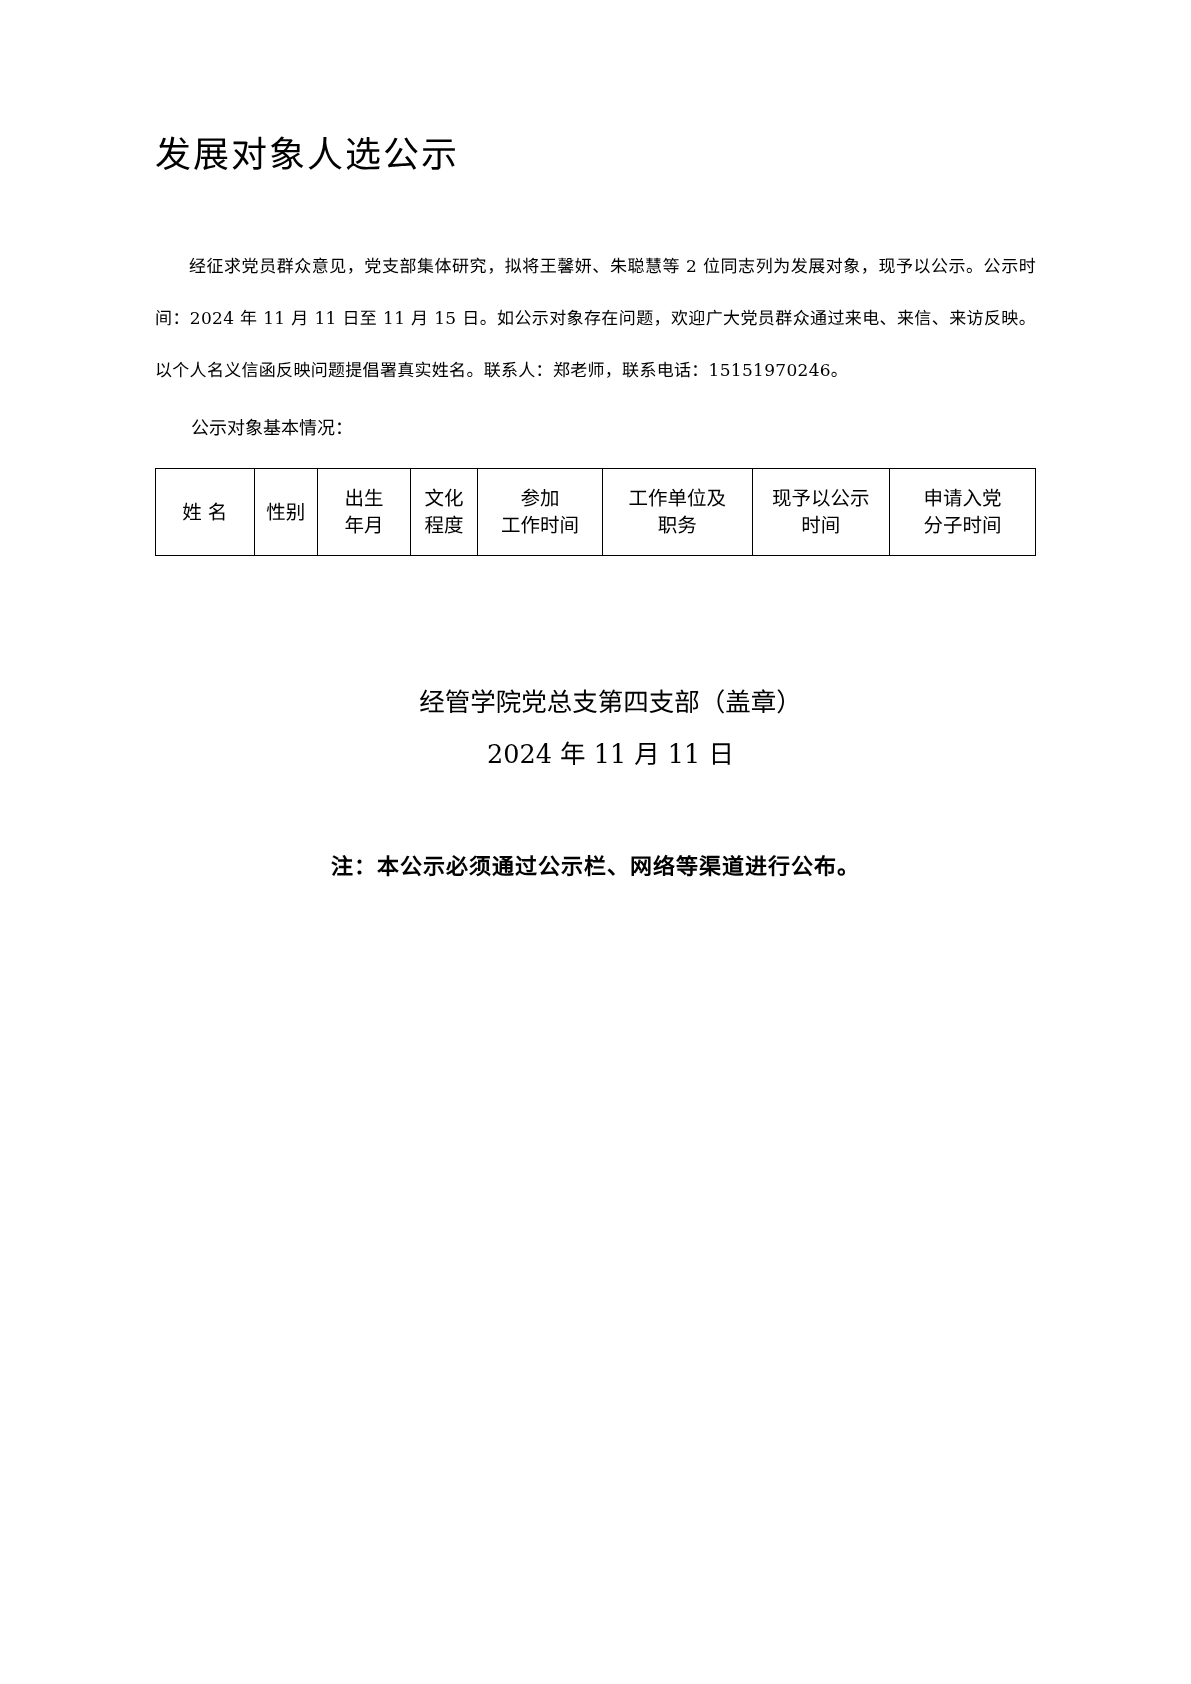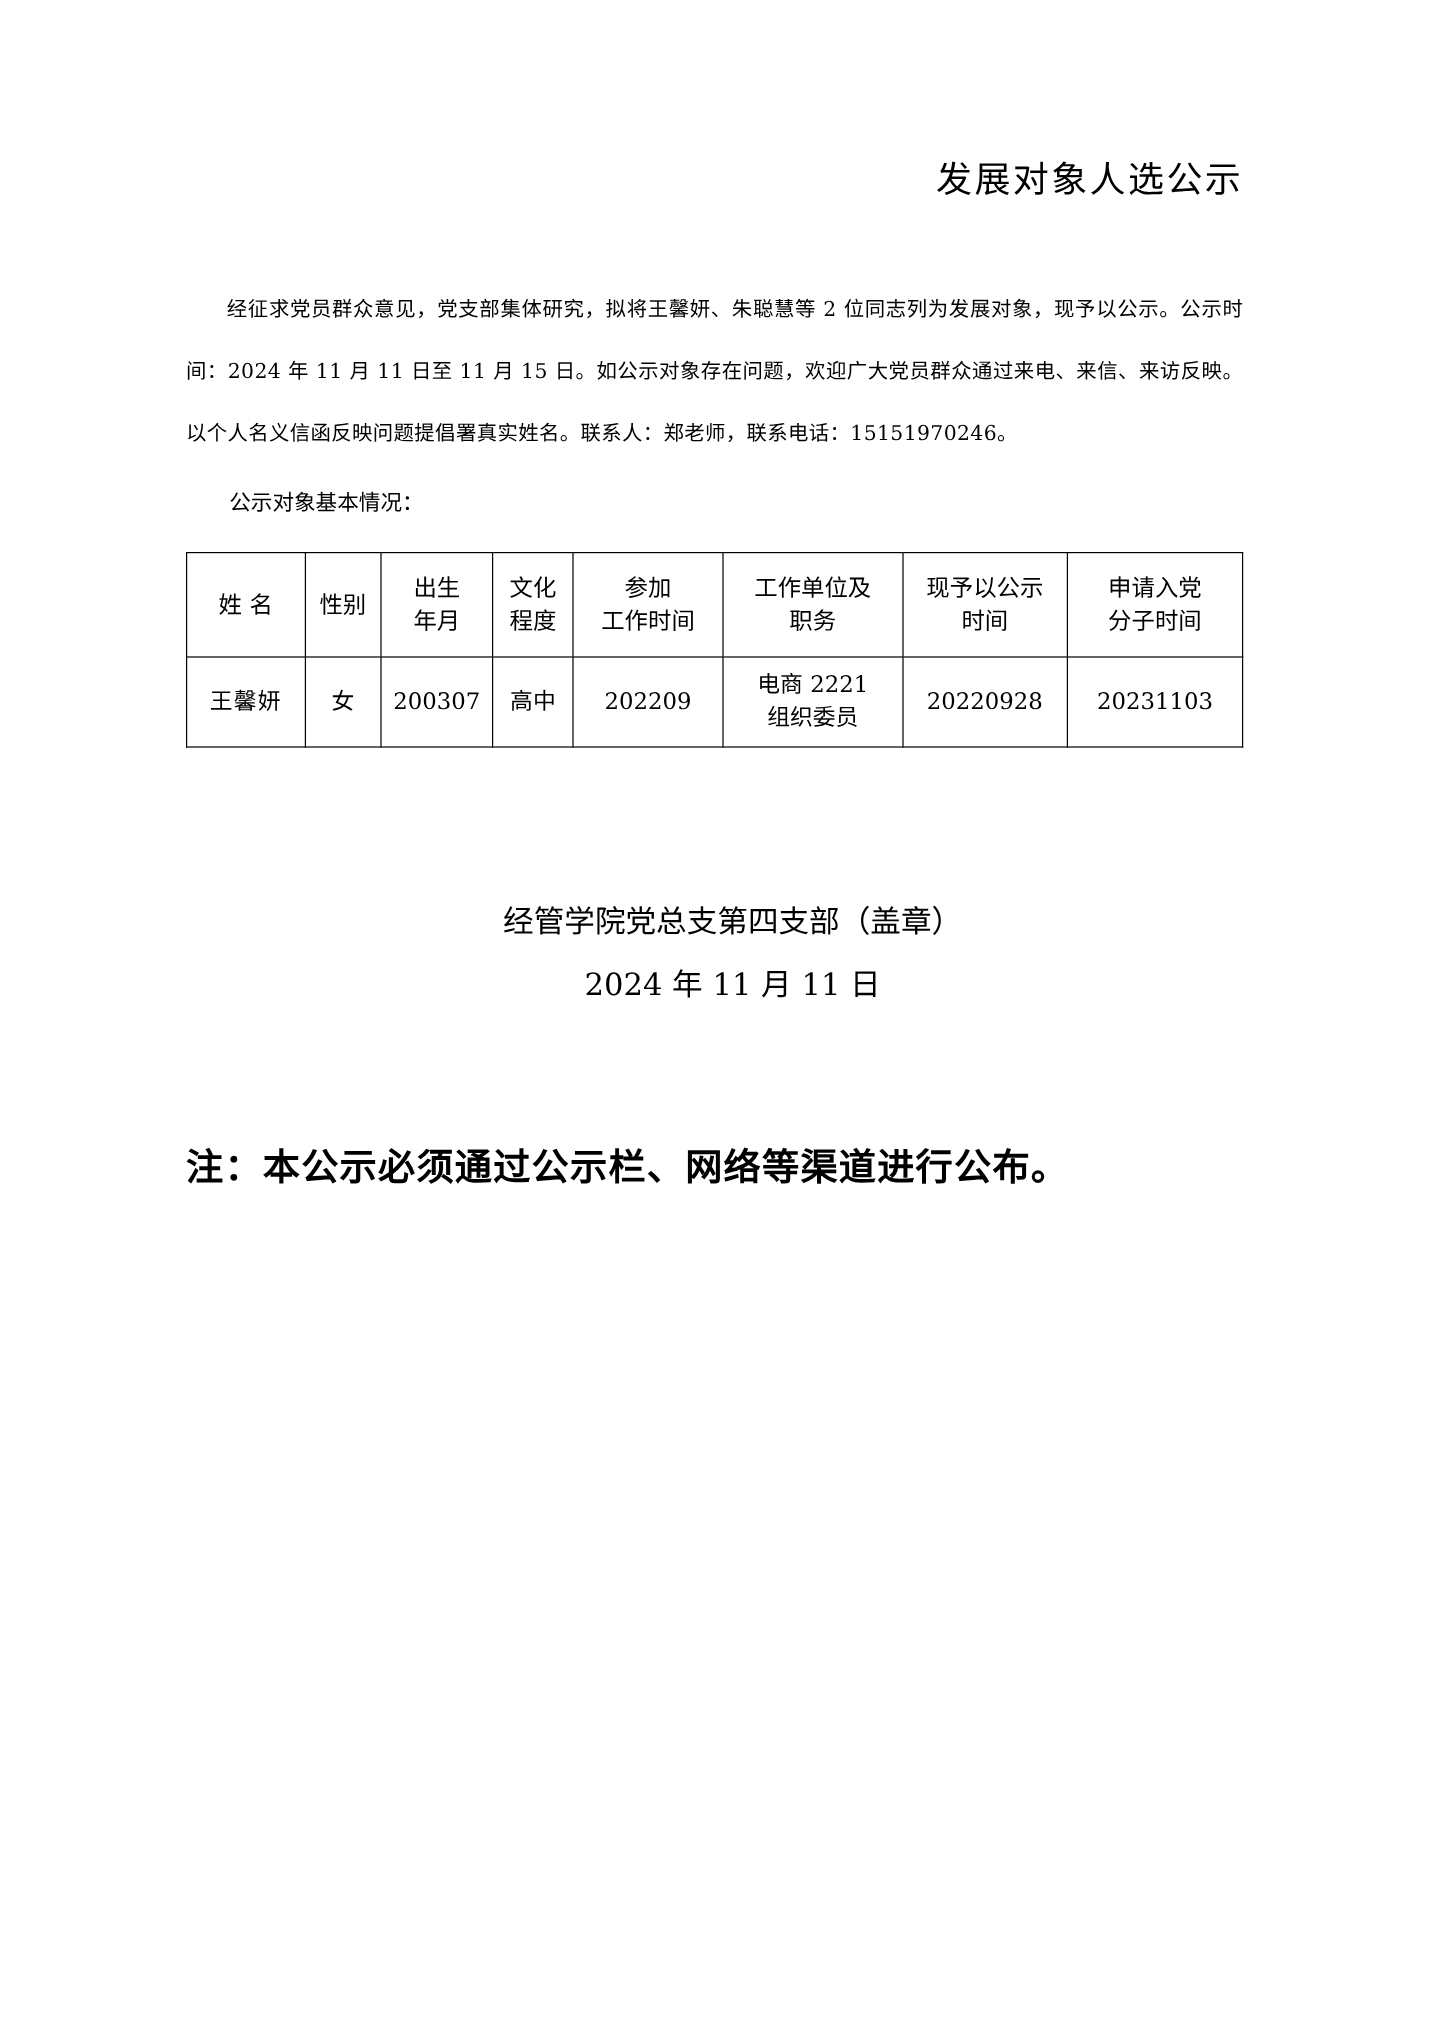--- a/index.html
+++ b/index.html
@@ -18,22 +18,22 @@
   .page {
     position: absolute;
     left: 0;
     top: 0;
     width: 1191px;
     height: 1684px;
     box-sizing: border-box;
     padding: 0 155px;
   }
   .doc-title {
-    text-align: right;
-    font-size: 30px;
+    text-align: left;
+    font-size: 36px;
     font-weight: 400;
     letter-spacing: 2px;
     margin-top: 125px;
     font-family: Liberation Mono, monospace;
   }
   .body-text {
     margin-top: 62px;
     font-size: 17px;
     line-height: 52px;
     text-align: justify;
@@ -84,24 +84,24 @@
   .name-cell { letter-spacing: 1px; }
   .sign-block {
     margin-top: 120px;
     font-size: 25.5px;
     line-height: 52px;
     text-align: center;
   }
   .sign-line-1 { padding-left: 30px; }
   .sign-line-2 { padding-left: 30px; }
   .note {
-    margin-top: 100px;
-    font-size: 31px;
+    margin-top: 68px;
+    font-size: 22px;
     font-weight: bold;
-    text-align: left;
+    text-align: center;
     letter-spacing: 1px;
     font-family: "DejaVu Sans", "Liberation Sans", sans-serif;
   }
   .two-line { display: block; }
 </style>
 </head>
 <body>
 
 <div class="page">
 
@@ -154,33 +154,20 @@
           <span class="two-line">现予以公示</span>
           <span class="two-line">时间</span>
         </th>
         <th>
           <span class="two-line">申请入党</span>
           <span class="two-line">分子时间</span>
         </th>
       </tr>
     </thead>
     <tbody>
-      <tr>
-        <td class="name-cell">王馨妍</td>
-        <td>女</td>
-        <td>200307</td>
-        <td>高中</td>
-        <td>202209</td>
-        <td>
-          <span class="two-line">电商 2221</span>
-          <span class="two-line">组织委员</span>
-        </td>
-        <td>20220928</td>
-        <td>20231103</td>
-      </tr>
     </tbody>
   </table>
 
   <div class="sign-block">
     <div class="sign-line-1">经管学院党总支第四支部（盖章）</div>
     <div class="sign-line-2">2024 年 11 月 11 日</div>
   </div>
 
   <div class="note">注：本公示必须通过公示栏、网络等渠道进行公布。</div>
 

